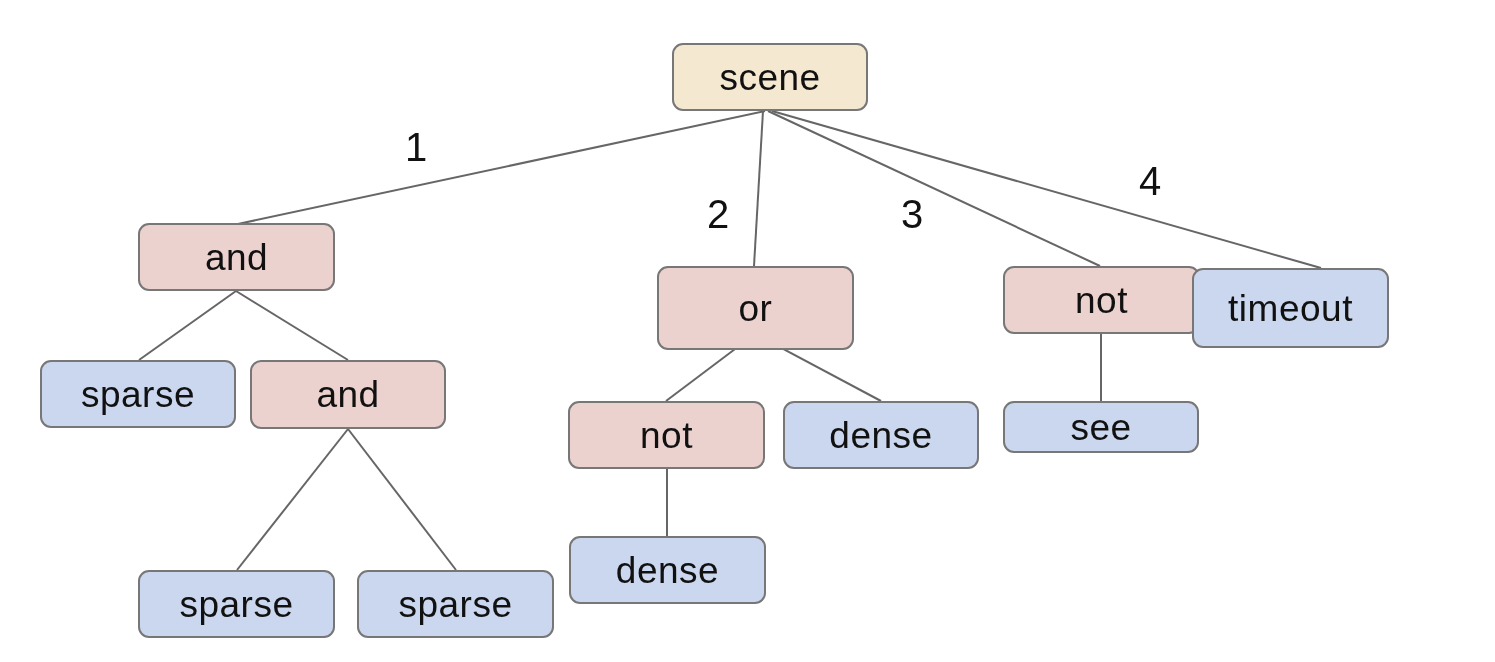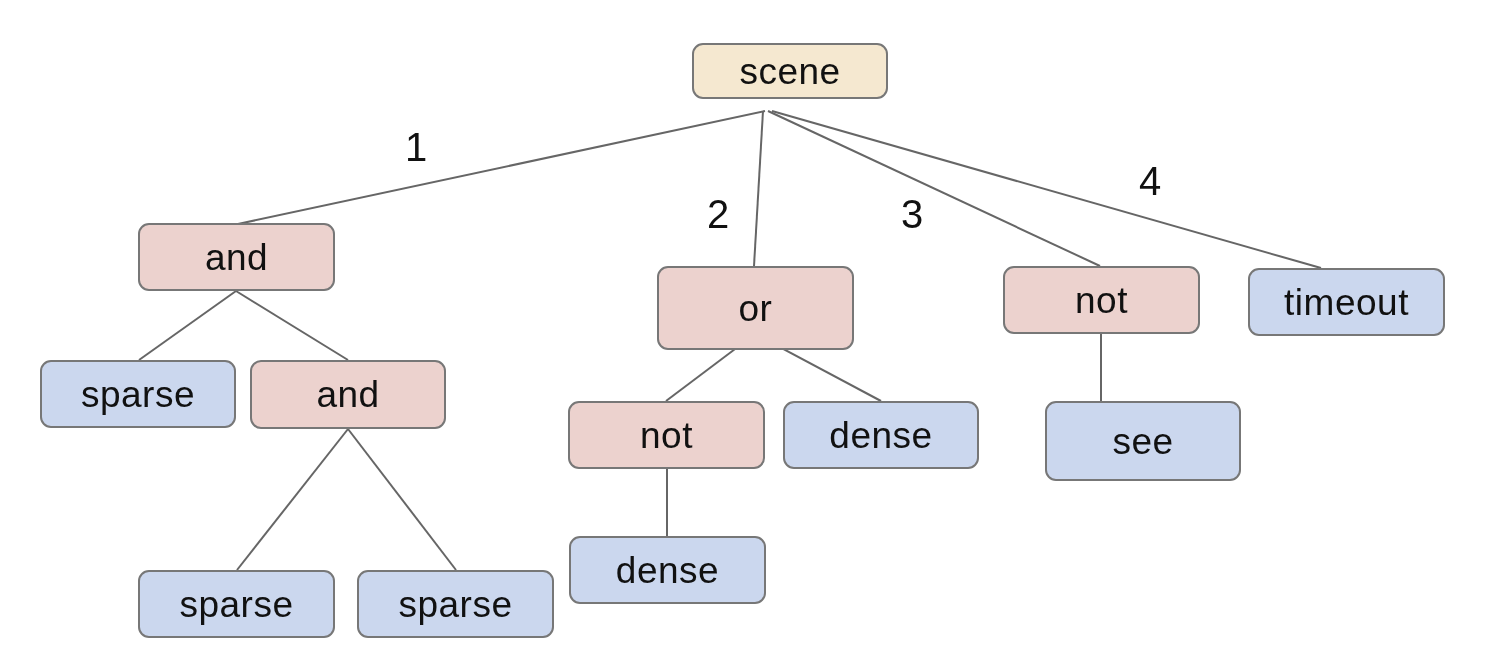--- a/index.html
+++ b/index.html
@@ -60,30 +60,30 @@
     <line x1="755" y1="334" x2="881" y2="401"></line>
     <line x1="667" y1="469" x2="667" y2="536"></line>
     <line x1="1101" y1="334" x2="1101" y2="401"></line>
   </svg>
 
   <div class="edge-label" style="left:416px;top:147px">1</div>
   <div class="edge-label" style="left:718px;top:214px">2</div>
   <div class="edge-label" style="left:912px;top:214px">3</div>
   <div class="edge-label" style="left:1150px;top:181px">4</div>
 
-  <div class="node root" style="left:692px;top:43px;width:196px;height:56px">scene</div>
+  <div class="node root" style="left:672px;top:43px;width:196px;height:68px">scene</div>
 
   <div class="node operator" style="left:138px;top:223px;width:197px;height:68px">and</div>
   <div class="node operator" style="left:657px;top:266px;width:197px;height:84px">or</div>
   <div class="node operator" style="left:1003px;top:266px;width:197px;height:68px">not</div>
-  <div class="node leaf" style="left:1248px;top:268px;width:197px;height:68px">timeout</div>
+  <div class="node leaf" style="left:1192px;top:268px;width:197px;height:80px">timeout</div>
 
   <div class="node leaf" style="left:40px;top:360px;width:196px;height:68px">sparse</div>
   <div class="node operator" style="left:250px;top:360px;width:196px;height:69px">and</div>
   <div class="node operator" style="left:568px;top:401px;width:197px;height:68px">not</div>
   <div class="node leaf" style="left:783px;top:401px;width:196px;height:68px">dense</div>
-  <div class="node leaf" style="left:1045px;top:401px;width:196px;height:80px">see</div>
+  <div class="node leaf" style="left:1003px;top:401px;width:196px;height:52px">see</div>
 
   <div class="node leaf" style="left:138px;top:570px;width:197px;height:68px">sparse</div>
   <div class="node leaf" style="left:357px;top:570px;width:197px;height:68px">sparse</div>
   <div class="node leaf" style="left:569px;top:536px;width:197px;height:68px">dense</div>
 
 </div>
 
 </body></html>

